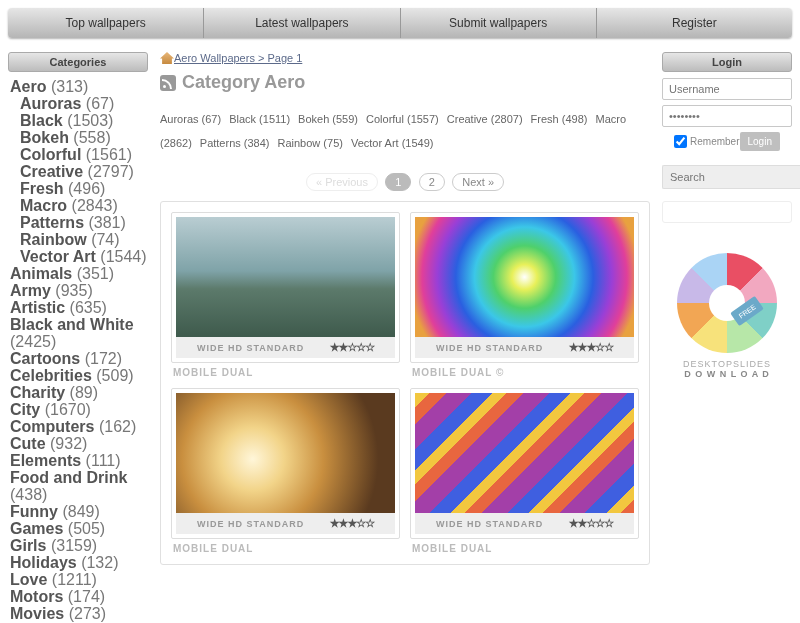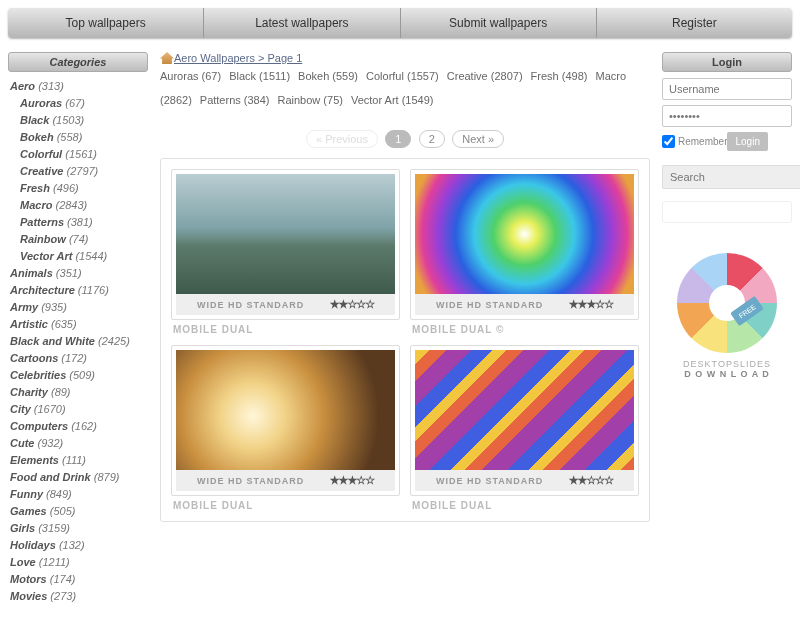--- a/index.html
+++ b/index.html
@@ -6,29 +6,29 @@
 body{background:#fff;font-size:12px;color:#555;width:800px;}
 a{text-decoration:none;color:#555;}
 
 
 .navbar{display:flex;margin:8px 8px 0;border-radius:4px;overflow:hidden;box-shadow:0 1px 2px rgba(0,0,0,0.3);}
 .navbar .item{flex:1;text-align:center;padding:8px 0;background:linear-gradient(#e6e6e6,#b5b5b5);border-right:1px solid #999;cursor:pointer;font-size:12px;color:#333;}
 .navbar .item:last-child{border-right:none;}
 
 
 .wrap{display:flex;margin:14px 8px 0;gap:12px;}
-.col-left{width:140px;flex-shrink:0;font-style:italic;}
+.col-left{width:140px;flex-shrink:0;}
 .col-right{width:130px;flex-shrink:0;}
 .col-main{flex:1;}
 
 
 .panel-title{background:linear-gradient(#e6e6e6,#bcbcbc);border:1px solid #aaa;border-radius:3px;font-weight:bold;color:#444;font-size:11px;text-align:center;padding:3px 0;margin-bottom:6px;}
 
 
-.cat-list{font-size:11px;line-height:17px;padding-left:2px;}
+.cat-list{font-size:16px;line-height:17px;padding-left:2px;}
 .cat-list .cat{cursor:pointer;}
 .cat-list .cat .nm{font-weight:bold;color:#555;}
 .cat-list .cat .ct{color:#777;font-weight:normal;}
 .cat-list .cat.sub{padding-left:10px;}
 
 
 .crumb{display:flex;align-items:center;font-size:11px;}
 .crumb a{color:#5c6a8a;text-decoration:underline;}
 .home-ic{width:14px;height:12px;background:linear-gradient(#e8b77a,#c68a3f);clip-path:polygon(50% 0,100% 55%,85% 55%,85% 100%,15% 100%,15% 55%,0 55%);}
 .heading{display:flex;align-items:center;gap:6px;margin:8px 0 14px;}
@@ -51,21 +51,21 @@
 .grid{display:flex;flex-wrap:wrap;gap:10px;border:1px solid #e0e0e0;border-radius:3px;padding:10px;}
 .card{width:calc(50% - 5px);}
 .thumb-frame{border:1px solid #ddd;padding:4px;border-radius:2px;}
 .thumb{width:100%;height:120px;display:block;}
 .th-bar{background:#eee;font-size:9px;font-weight:bold;color:#999;letter-spacing:1px;padding:4px 21px;display:flex;justify-content:space-between;align-items:center;}
 .stars{color:#555;letter-spacing:-1px;font-size:11px;}
 .caption{font-size:10px;color:#bbb;font-weight:bold;letter-spacing:1px;padding:4px 2px 0;}
 
 
 .login input[type=text],.login input[type=password]{width:100%;border:1px solid #c8c8c8;border-radius:2px;padding:4px 6px;font-size:11px;margin-bottom:5px;color:#777;}
-.login .row{display:flex;justify-content:flex-start;align-items:center;font-size:10px;color:#888;}
+.login .row{display:flex;justify-content:center;align-items:center;font-size:10px;color:#888;}
 .login .row label{display:flex;align-items:center;gap:3px;}
 .login .btn{background:#bfbfbf;color:#fff;border:none;border-radius:2px;padding:4px 8px;font-size:10px;cursor:pointer;}
 
 
 .search{display:flex;margin-top:14px;}
 .search input{flex:1;border:1px solid #ddd;background:#eee;padding:5px 7px;font-size:11px;color:#aaa;border-right:none;border-radius:2px 0 0 2px;}
 
 
 .promo{margin-top:30px;position:relative;height:130px;}
 .wheel{width:100px;height:100px;border-radius:50%;position:relative;margin:0 auto;background:conic-gradient(#e94f64 0 45deg,#f2a8c0 45deg 90deg,#7fd0c7 90deg 135deg,#b7e7a8 135deg 180deg,#f7e27b 180deg 225deg,#f2a654 225deg 270deg,#c8b9e8 270deg 315deg,#aad4f5 315deg 360deg);}
@@ -94,47 +94,50 @@
         <div class="cat sub"><span class="nm">Black</span> <span class="ct">(1503)</span></div>
         <div class="cat sub"><span class="nm">Bokeh</span> <span class="ct">(558)</span></div>
         <div class="cat sub"><span class="nm">Colorful</span> <span class="ct">(1561)</span></div>
         <div class="cat sub"><span class="nm">Creative</span> <span class="ct">(2797)</span></div>
         <div class="cat sub"><span class="nm">Fresh</span> <span class="ct">(496)</span></div>
         <div class="cat sub"><span class="nm">Macro</span> <span class="ct">(2843)</span></div>
         <div class="cat sub"><span class="nm">Patterns</span> <span class="ct">(381)</span></div>
         <div class="cat sub"><span class="nm">Rainbow</span> <span class="ct">(74)</span></div>
         <div class="cat sub"><span class="nm">Vector Art</span> <span class="ct">(1544)</span></div>
         <div class="cat"><span class="nm">Animals</span> <span class="ct">(351)</span></div>
-        <div class="cat"><span class="nm">Architecture</span> <span class="ct">(1176)</span></div>
         <div class="cat"><span class="nm">Army</span> <span class="ct">(935)</span></div>
         <div class="cat"><span class="nm">Artistic</span> <span class="ct">(635)</span></div>
         <div class="cat"><span class="nm">Black and White</span> <span class="ct">(2425)</span></div>
         <div class="cat"><span class="nm">Cartoons</span> <span class="ct">(172)</span></div>
         <div class="cat"><span class="nm">Celebrities</span> <span class="ct">(509)</span></div>
         <div class="cat"><span class="nm">Charity</span> <span class="ct">(89)</span></div>
         <div class="cat"><span class="nm">City</span> <span class="ct">(1670)</span></div>
         <div class="cat"><span class="nm">Computers</span> <span class="ct">(162)</span></div>
         <div class="cat"><span class="nm">Cute</span> <span class="ct">(932)</span></div>
         <div class="cat"><span class="nm">Elements</span> <span class="ct">(111)</span></div>
-        <div class="cat"><span class="nm">Food and Drink</span> <span class="ct">(879)</span></div>
+        <div class="cat"><span class="nm">Food and Drink</span> <span class="ct">(438)</span></div>
         <div class="cat"><span class="nm">Funny</span> <span class="ct">(849)</span></div>
         <div class="cat"><span class="nm">Games</span> <span class="ct">(505)</span></div>
         <div class="cat"><span class="nm">Girls</span> <span class="ct">(3159)</span></div>
         <div class="cat"><span class="nm">Holidays</span> <span class="ct">(132)</span></div>
         <div class="cat"><span class="nm">Love</span> <span class="ct">(1211)</span></div>
         <div class="cat"><span class="nm">Motors</span> <span class="ct">(174)</span></div>
         <div class="cat"><span class="nm">Movies</span> <span class="ct">(273)</span></div>
         <div class="cat"> </div>
       </div>
   </div>
 
   <div class="col-main">
     <div class="crumb">
       <span class="home-ic"></span>
       <a>Aero Wallpapers &gt; Page 1</a>
+    </div>
+    <div class="heading">
+      <span class="rss"></span>
+      <h2>Category Aero</h2>
     </div>
     <div class="subcats" id="subcats"><span>Auroras (67)</span><span>Black (1511)</span><span>Bokeh (559)</span><span>Colorful (1557)</span><span>Creative (2807)</span><span>Fresh (498)</span><span>Macro (2862)</span><span>Patterns (384)</span><span>Rainbow (75)</span><span>Vector Art (1549)</span></div>
 
     <div class="pager">
       <span class="dis">« Previous</span>
       <span class="cur">1</span>
       <span>2</span>
       <span>Next »</span>
     </div>
 

